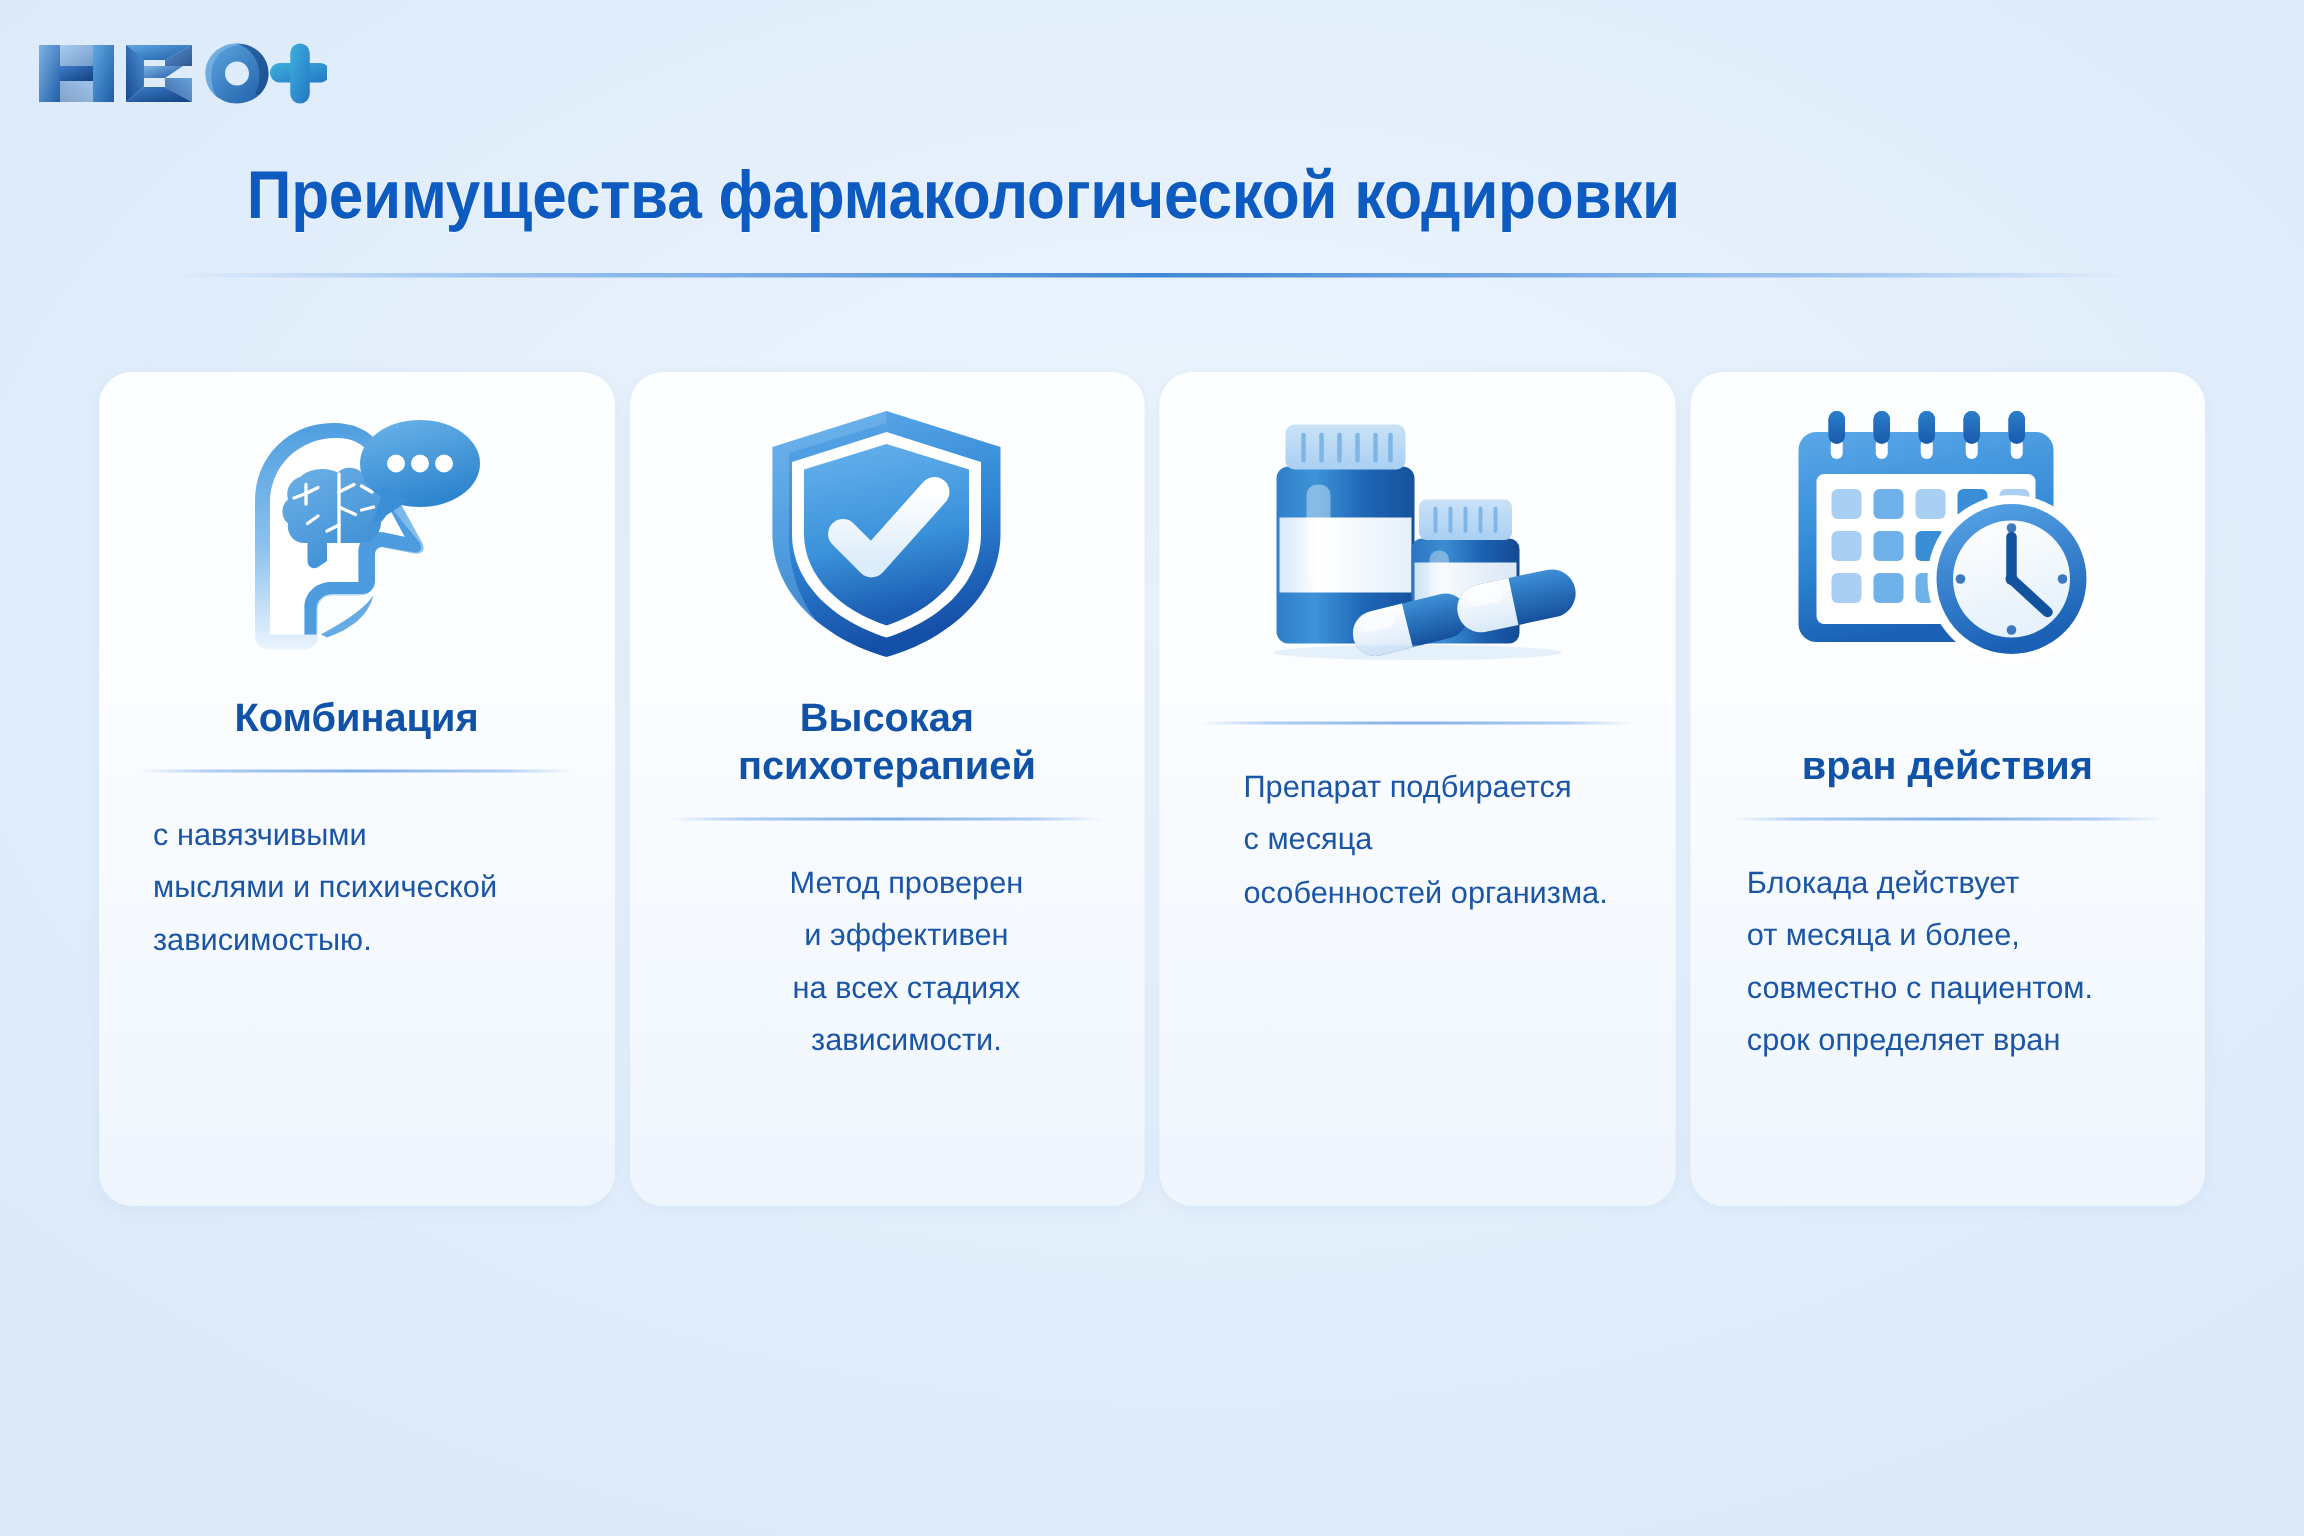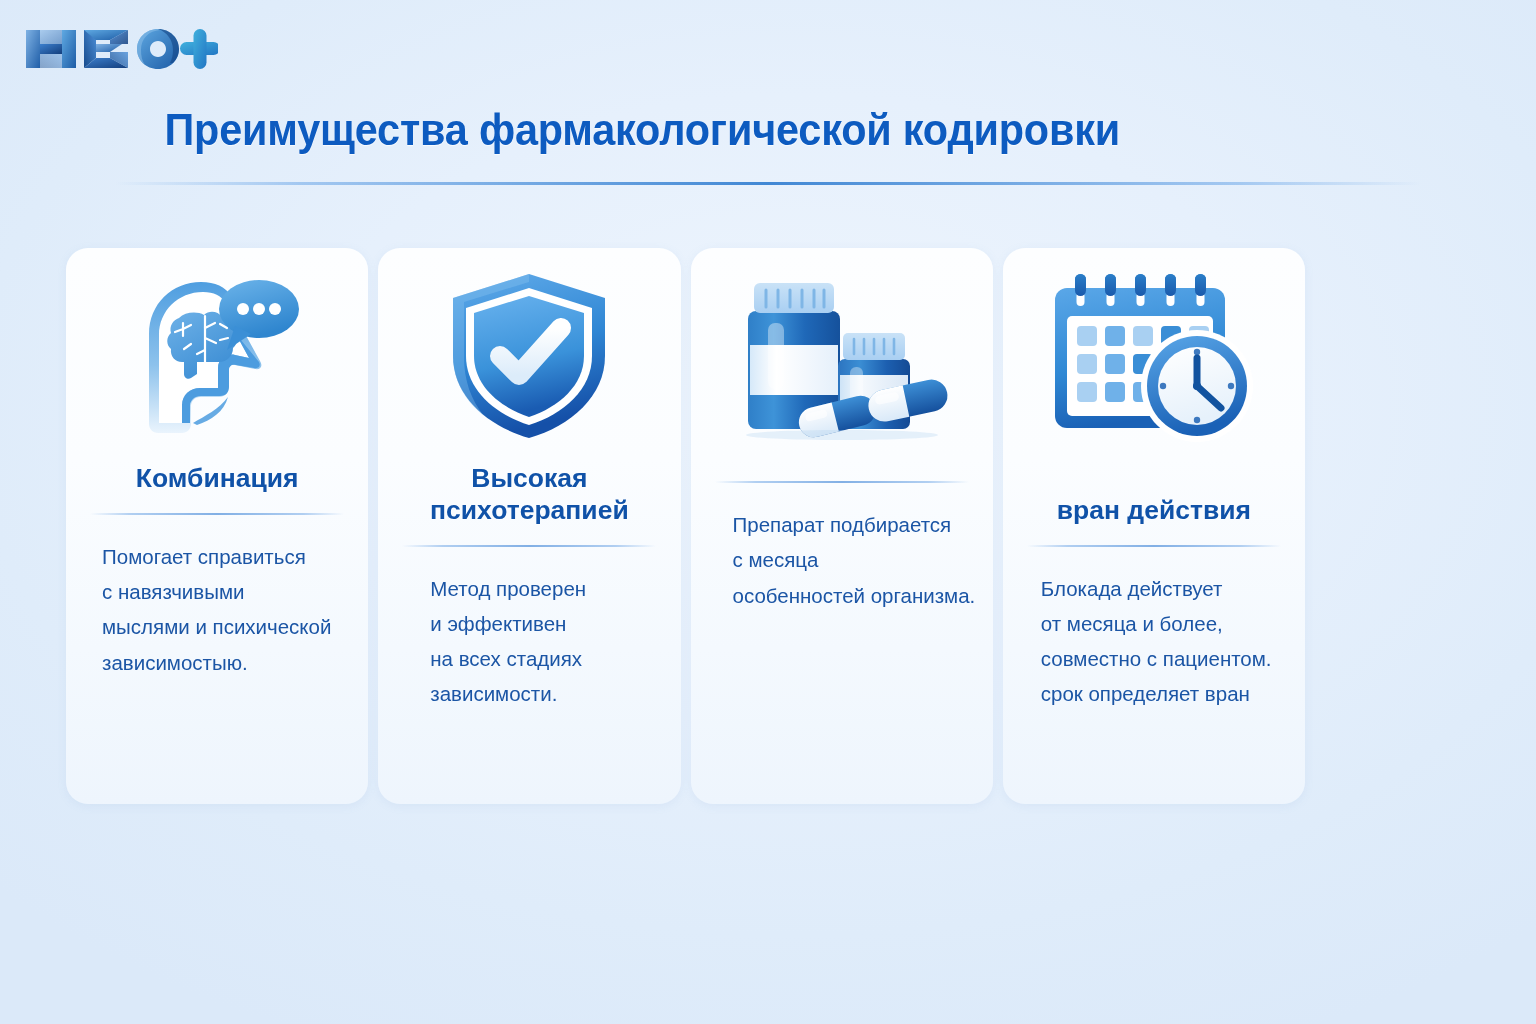--- a/index.html
+++ b/index.html
@@ -65,21 +65,21 @@
       rgba(56,130,210,0.95) 50%,
       rgba(110,168,232,0.55) 86%,
       rgba(120,175,235,0.00) 100%);
   }
 
   
   .cards {
     position: absolute;
     left: 66px;
     top: 248px;
-    width: 1239px;
+    width: 1404px;
     height: 556px;
     display: flex;
     gap: 10px;
   }
   .card {
     position: relative;
     flex: 1 1 0;
     border-radius: 22px;
     background: linear-gradient(to bottom, #fdfeff 0%, #fbfdff 38%, #f4f9fe 72%, #eef5fd 100%);
     box-shadow: 0 2px 10px rgba(120,160,210,0.10);
@@ -132,22 +132,22 @@
     line-height: 1.72;
     color: #1b55a5;
     text-align: left;
     padding: 0 26px 0 34px;
     align-self: stretch;
   }
   .card-body .ln { display: block; white-space: nowrap; }
 
   
   .card-1 .card-body { padding-left: 36px; }
-  .card-2 .card-body { padding-left: 52px; }
-  .card-3 .card-body { padding-left: 42px; }
+  .card-2 .card-body { padding-left: 52px; text-align: center; }
+  .card-3 .card-body { padding-left: 56px; }
   .card-4 .card-body { padding-left: 38px; }
 
   .card-2 .card-heading { padding-top: 0; }
 </style>
 </head>
 <body>
 
 <div class="page">
 
   <div class="logo">
@@ -254,21 +254,20 @@
           <circle cx="116" cy="43" r="6" fill="#ffffff"></circle>
           <circle cx="132" cy="43" r="6" fill="#ffffff"></circle>
           <circle cx="148" cy="43" r="6" fill="#ffffff"></circle>
         </svg>
       </div>
       <h3 class="card-heading">
         <span>Комбинация</span><br>
       </h3>
       <div class="divider"></div>
       <div class="card-body">
-        <span class="ln">Помогает справиться</span>
         <span class="ln">с навязчивыми</span>
         <span class="ln">мыслями и психической</span>
         <span class="ln">зависимостыю.</span>
       </div>
     </div>
 
     <div class="card card-2">
       <div class="icon-slot">
         <svg width="172" height="176" viewBox="0 0 172 176" xmlns="http://www.w3.org/2000/svg">
           <defs>

